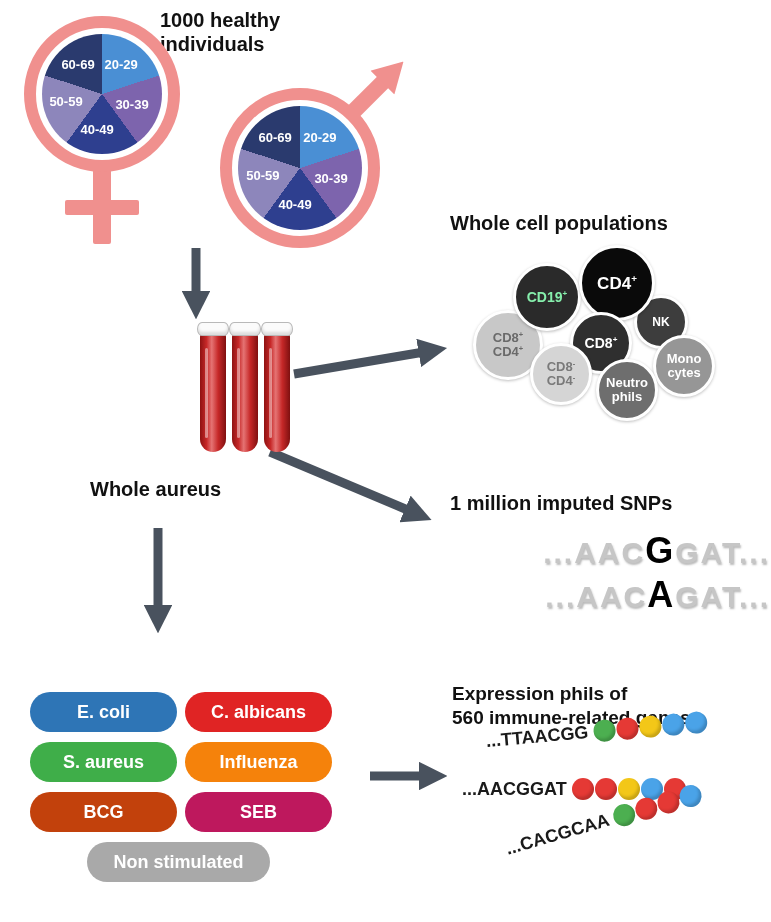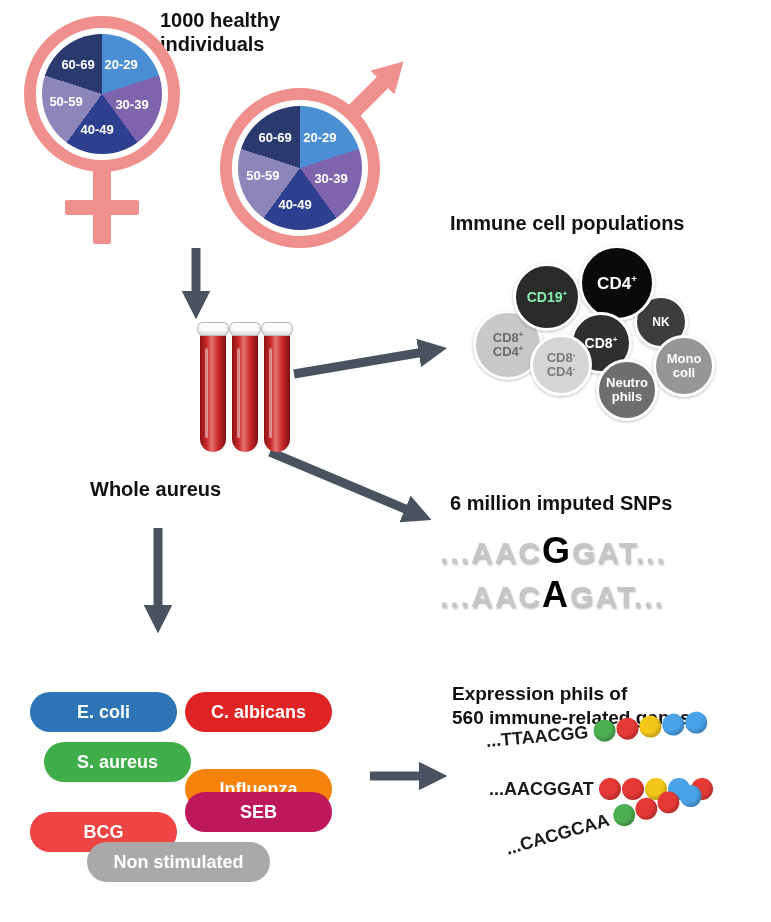--- a/index.html
+++ b/index.html
@@ -62,47 +62,47 @@
           font-weight:bold; font-size:13px; text-align:center;
           box-shadow:0 1px 3px rgba(0,0,0,.25); }
   .cell .cl { display:block; line-height:1.05; }
   .cell sup { font-size:0.58em; }
   .cell-cd19   { left:48px;  top:23px;  width:68px; height:68px; z-index:2; font-size:14px; }
   .cell-cd4    { left:114px; top:5px;   width:76px; height:76px; z-index:4; font-size:17px; }
   .cell-nk     { left:169px; top:55px;  width:54px; height:54px; z-index:2; font-size:12px; }
   .cell-cd8    { left:105px; top:72px;  width:62px; height:62px; z-index:5; font-size:14px; }
   .cell-cd8cd4 { left:8px;   top:70px;  width:70px; height:70px; z-index:1; }
   .cell-mono   { left:188px; top:95px;  width:62px; height:62px; z-index:3; }
-  .cell-dn     { left:65px;  top:94px; width:62px; height:62px; z-index:5;justify-content:center; }
+  .cell-dn     { left:65px;  top:103px; width:62px; height:62px; z-index:5;justify-content:center; }
   .cell-neutro { left:131px; top:119px; width:62px; height:62px; z-index:6; }
 
   
-  .snp-lines { position:absolute; left:440px; top:530px; width:330px; text-align:left; }
+  .snp-lines { position:absolute; left:440px; top:530px; width:330px; text-align:right; }
   .snp-line { font-size:30px; font-weight:bold; color:#c6c6c6; letter-spacing:2px;
               line-height:42px; text-shadow:1px 2px 2px rgba(60,60,60,.35); white-space:nowrap; }
   .snp-hl { color:#000; font-size:36px; text-shadow:none; }
 
   
   .pill { position:absolute; height:40px; border-radius:20px; color:#fff; font-weight:bold;
           font-size:18px; display:flex; align-items:center; justify-content:center; }
   .pill-0 { left:30px;  top:692px; width:147px; }
   .pill-1 { left:185px; top:692px; width:147px; }
-  .pill-2 { left:44px;  top:742px; width:147px;text-align:right; }
+  .pill-2 { left:30px;  top:742px; width:147px;text-align:right; }
   .pill-3 { left:185px; top:742px; width:147px; }
   .pill-4 { left:30px;  top:792px; width:147px; }
   .pill-5 { left:185px; top:792px; width:147px; }
   .pill-6 { left:87px;  top:842px; width:183px; }
 
   
   .expr-row { position:absolute; display:flex; align-items:center; }
   .expr-seq { font-weight:bold; font-size:18px; color:#1a1a1a; margin-right:4px; white-space:nowrap; }
   .bead { width:22px; height:22px; border-radius:50%; margin-left:1px; flex:0 0 auto;
           box-shadow:inset -2px -3px 3px rgba(0,0,0,.18); }
   .expr-row-0 { left:486px; top:730px; transform:rotate(-5deg);  transform-origin:left center; }
-  .expr-row-1 { left:462px; top:778px;margin-left:27px; }
+  .expr-row-1 { left:462px; top:778px; }
   .expr-row-2 { left:506px; top:838px; transform:rotate(-16deg); transform-origin:left center; }
 </style>
 </head>
 <body>
 
 <div id="canvas">
 
   <div class="h1 title">1000 healthy individuals</div>
 
   <div class="female-symbol">
@@ -158,63 +158,63 @@
       <div class="cap"></div>
     </div>
     <div class="tube tube-3">
       <div class="tube-body"></div>
       <div class="shine"></div>
       <div class="cap"></div>
     </div>
   </div>
   <div class="h1 wholeblood-label">Whole aureus</div>
 
-  <div class="h1 immune-heading">Immune cell populations</div>
+  <div class="h1 immune-heading">Whole cell populations</div>
   <div class="cells">
     <div class="cell cell-cd8cd4" style="background-color: rgb(200, 200, 200); color: rgb(106, 106, 106);">
       <span class="cl"><span>CD8</span><sup>+</sup></span>
       <span class="cl"><span>CD4</span><sup>+</sup></span>
     </div>
     <div class="cell cell-cd19" style="background-color: rgb(42, 42, 42); color: #86efac;">
       <span class="cl"><span>CD19</span><sup>+</sup></span>
     </div>
     <div class="cell cell-nk" style="background-color: rgb(61, 61, 61); color: rgb(255, 255, 255);">
       <span class="cl"><span>NK</span><sup></sup></span>
     </div>
     <div class="cell cell-mono" style="background-color: rgb(150, 150, 150); color: rgb(255, 255, 255);">
       <span class="cl"><span>Mono</span><sup></sup></span>
-      <span class="cl"><span>coli</span><sup></sup></span>
+      <span class="cl"><span>cytes</span><sup></sup></span>
     </div>
     <div class="cell cell-cd4" style="background-color: rgb(10, 10, 10); color: rgb(255, 255, 255);">
       <span class="cl"><span>CD4</span><sup>+</sup></span>
     </div>
     <div class="cell cell-cd8" style="background-color: rgb(47, 47, 47); color: rgb(255, 255, 255);">
       <span class="cl"><span>CD8</span><sup>+</sup></span>
     </div>
     <div class="cell cell-dn" style="background-color: rgb(213, 213, 213); color: rgb(122, 122, 122);">
       <span class="cl"><span>CD8</span><sup>-</sup></span>
       <span class="cl"><span>CD4</span><sup>-</sup></span>
     </div>
     <div class="cell cell-neutro" style="background-color: rgb(110, 110, 110); color: rgb(255, 255, 255);">
       <span class="cl"><span>Neutro</span><sup></sup></span>
       <span class="cl"><span>phils</span><sup></sup></span>
     </div>
   </div>
 
-  <div class="h1 snp-heading">6 million imputed SNPs</div>
+  <div class="h1 snp-heading">1 million imputed SNPs</div>
   <div class="snp-lines">
     <div class="snp-line"><span>...AAC</span><span class="snp-hl">G</span><span>GAT...</span></div>
     <div class="snp-line"><span>...AAC</span><span class="snp-hl">A</span><span>GAT...</span></div>
   </div>
 
   <div class="pill pill-0" style="background-color: rgb(46, 117, 182);">E. coli</div>
   <div class="pill pill-1" style="background-color: rgb(224, 36, 36);">C. albicans</div>
   <div class="pill pill-2" style="background-color: rgb(63, 174, 73);">S. aureus</div>
-  <div class="pill pill-3" style="background-color: rgb(245, 130, 11); margin-top: 27px;">Influenza</div>
-  <div class="pill pill-4" style="background-color: #ef4444; margin-top: 20px;">BCG</div>
+  <div class="pill pill-3" style="background-color: rgb(245, 130, 11);">Influenza</div>
+  <div class="pill pill-4" style="background-color: #c2410c;">BCG</div>
   <div class="pill pill-5" style="background-color: #be185d;">SEB</div>
   <div class="pill pill-6" style="background-color: rgb(169, 169, 169);">Non stimulated</div>
 
   <div class="h1 expr-heading">
     <span>Expression phils of</span>
     <span>560 immune-related genes</span>
   </div>
 
   <div class="expr-row expr-row-0">
     <span class="expr-seq">...TTAACGG</span>

